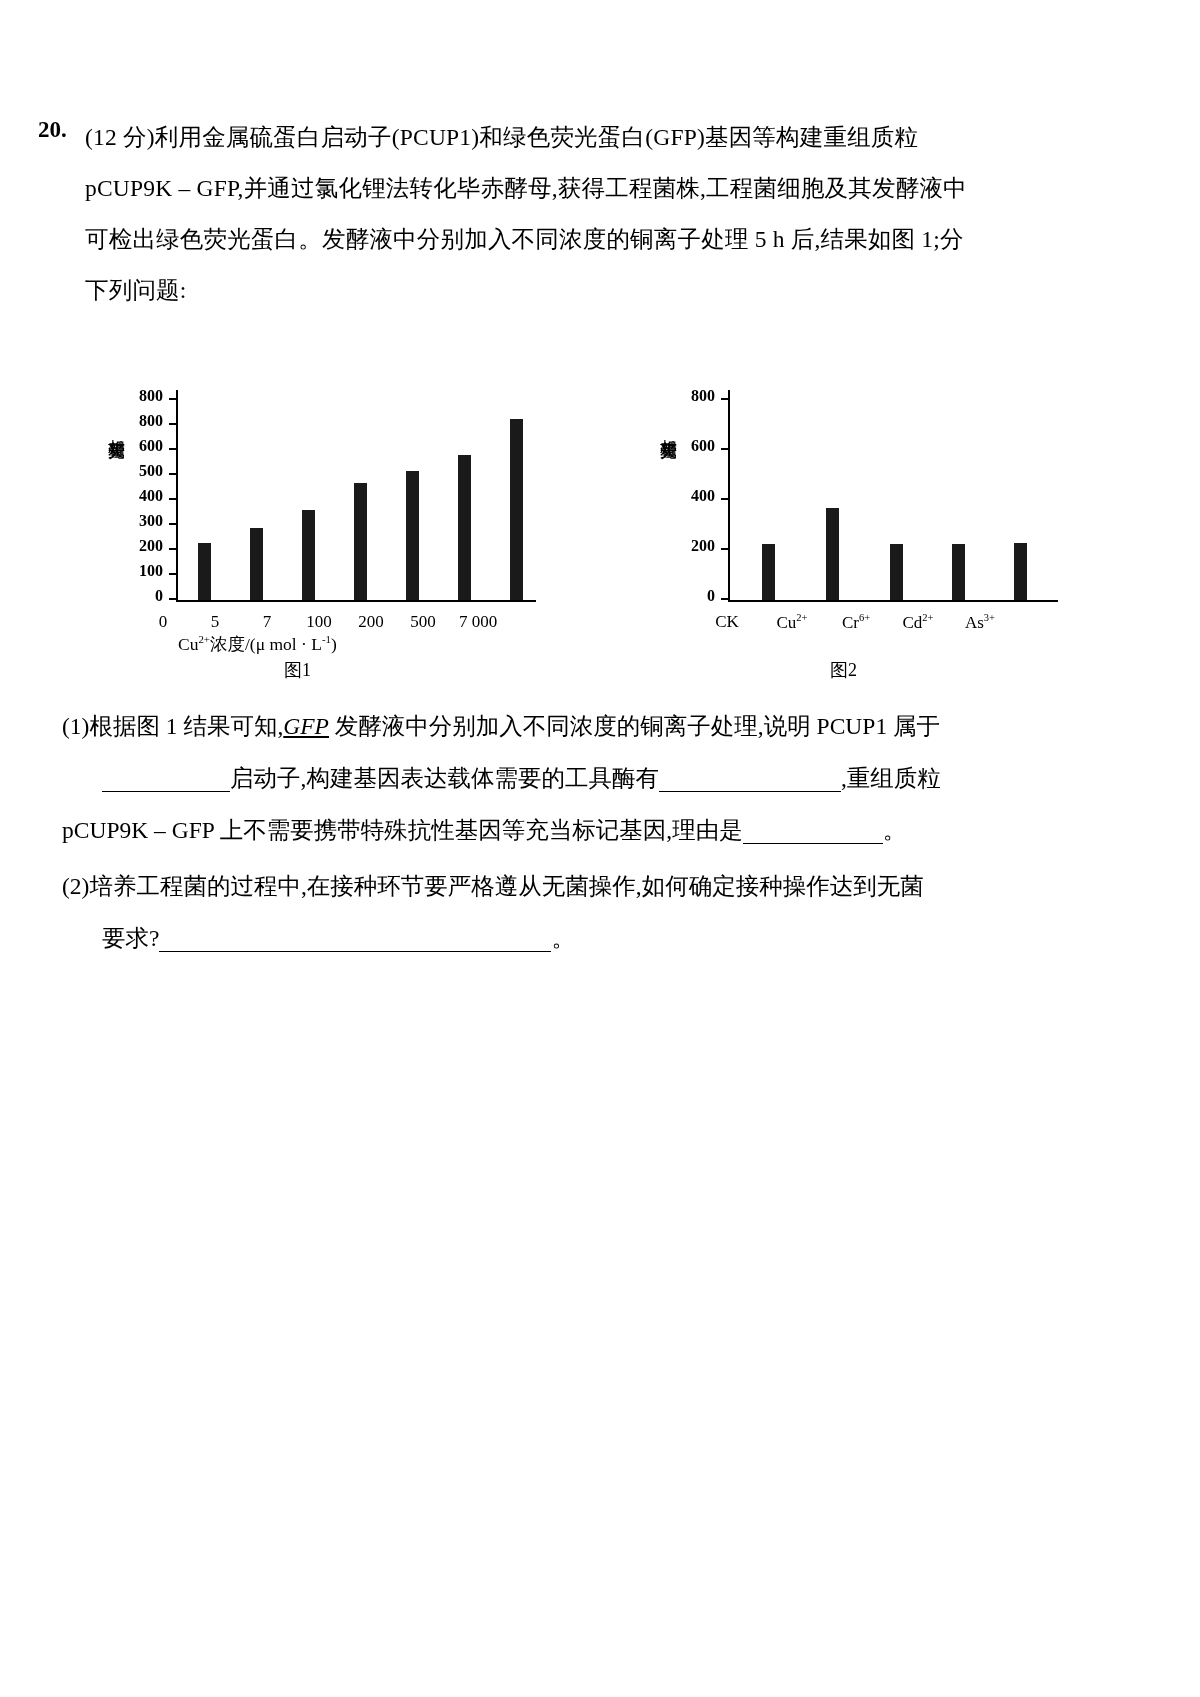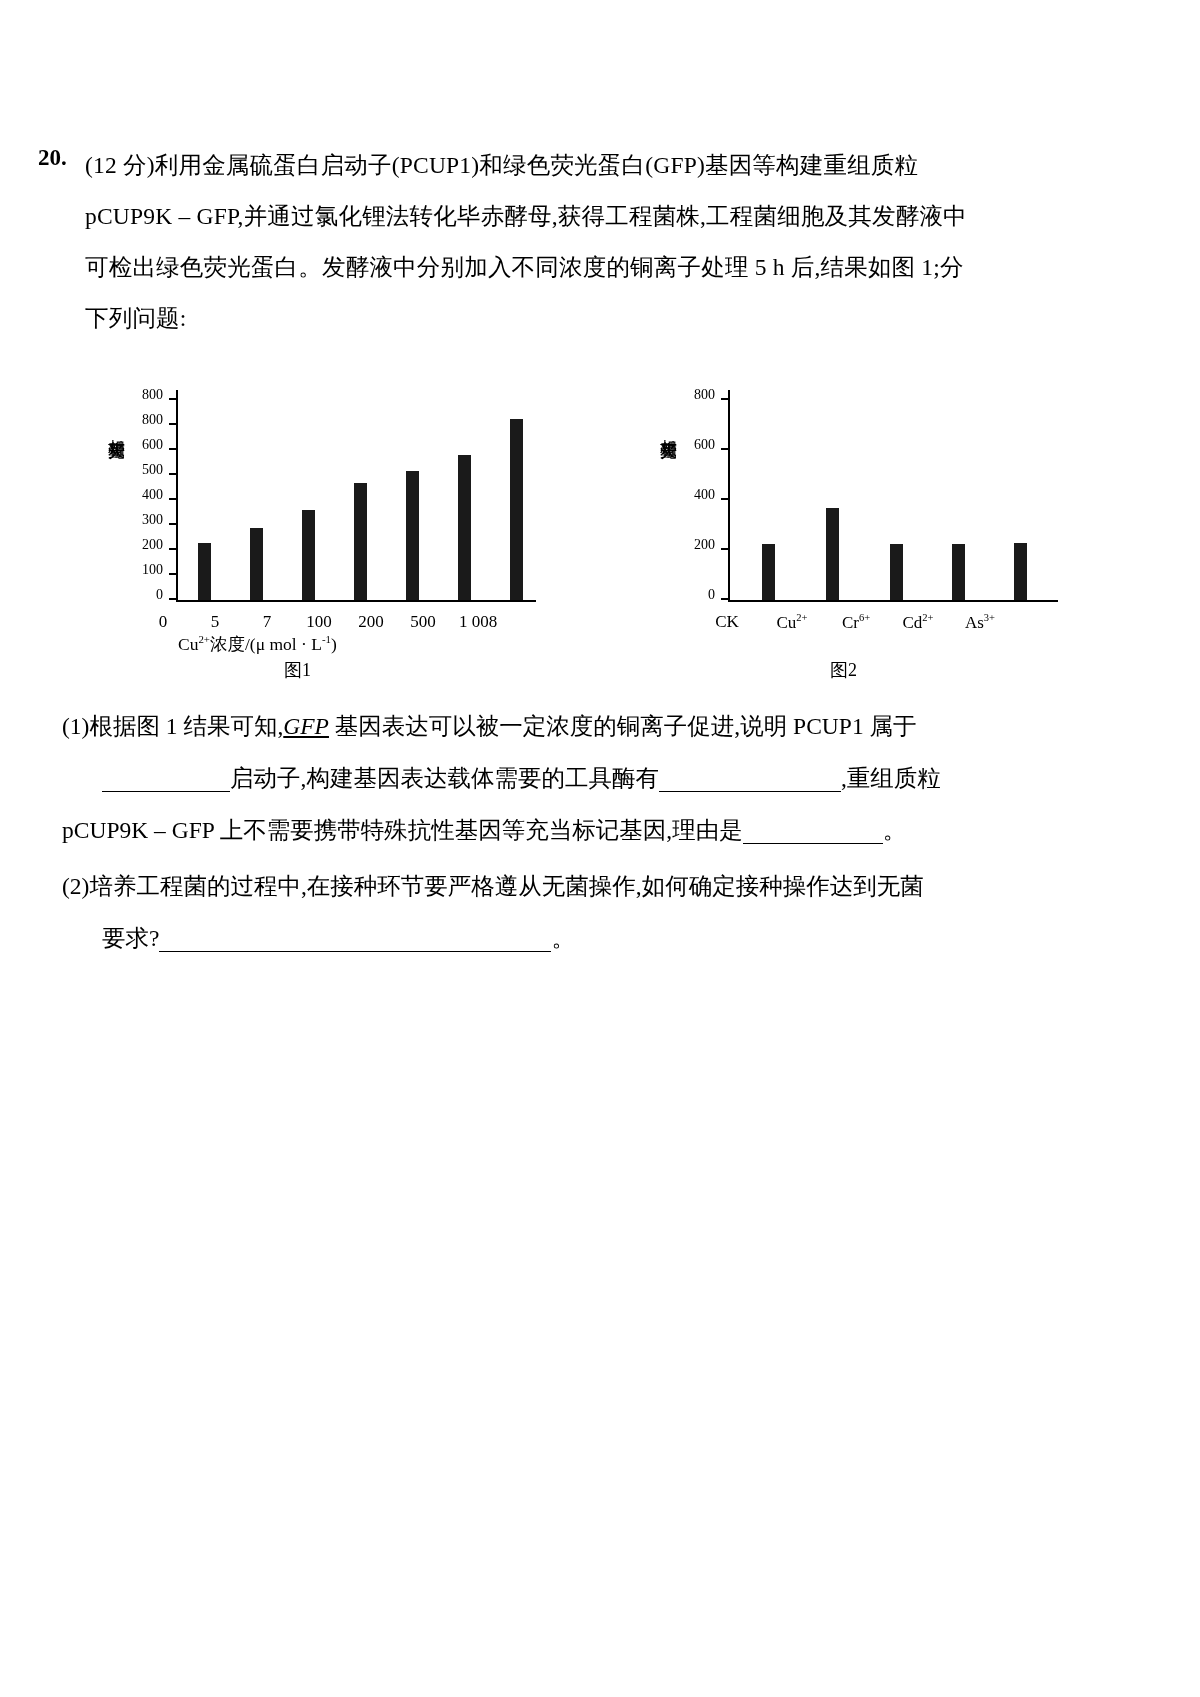--- a/index.html
+++ b/index.html
@@ -18,21 +18,21 @@
   .page {
     position: absolute;
     left: 0; top: 0;
     width: 1200px;
     height: 1697px;
   }
   
   .stem {
     position: absolute;
     left: 38px;
-    top: 140px;
+    top: 112px;
     width: 1040px;
   }
   .stem-num {
     position: absolute;
     left: 0px;
     top: 5px;
     font-size: 23px;
     font-weight: bold;
     font-family: "Liberation Serif", serif;
   }
@@ -109,23 +109,24 @@
     left: 33px;
     width: 7px;
     height: 2px;
     background: #000;
   }
   .tick-label {
     position: absolute;
     right: 100%;
     top: -11px;
     padding-right: 6px;
-    font-size: 14px;
+    font-size: 16px;
     white-space: nowrap;
     font-family: "Liberation Serif", serif;
+    font-weight: bold;
   }
   .bars {
     position: absolute;
     left: 42px;
     bottom: 2px;
     right: 0;
     height: 200px;
   }
   .bar {
     position: absolute;
@@ -243,21 +244,21 @@
             <div class="bar" id="f1b5" style="left: 280px; height: 145px;"></div>
             <div class="bar" id="f1b6" style="left: 332px; height: 181.25px;"></div>
           </div>
 
           <div class="xcat" style="left:6px;width:42px">0</div>
           <div class="xcat" style="left:58px;width:42px">5</div>
           <div class="xcat" style="left:110px;width:42px">7</div>
           <div class="xcat" style="left:162px;width:42px">100</div>
           <div class="xcat" style="left:214px;width:42px">200</div>
           <div class="xcat" style="left:266px;width:42px">500</div>
-          <div class="xcat" style="left:314px;width:56px">1 008</div>
+          <div class="xcat" style="left:314px;width:56px">7 000</div>
         </div>
       </div>
       <div class="xlabel">
         <span>Cu</span><span class="sup">2+</span><span>浓度/(μ mol · L</span><span class="sup">-1</span><span>)</span>
       </div>
       <div class="fig-caption">图1</div>
     </div>
 
     <div class="chart chart2">
       <div class="plot-wrap">
@@ -297,21 +298,21 @@
           <div class="xcat" style="left:264px;width:56px">As<span class="sup">3+</span></div>
         </div>
       </div>
       <div class="fig-caption">图2</div>
     </div>
   </div>
 
   <div class="subs">
 
     <div class="sub">
-      <span class="sub-body"><span>(1)</span><span>根据图 1 结果可知,</span><span class="it">GFP</span><span> 基因表达可以被一定浓度的铜离子促进,说明 PCUP1 属于</span></span>
+      <span class="sub-body"><span>(1)</span><span>根据图 1 结果可知,</span><span class="it">GFP</span><span> 发酵液中分别加入不同浓度的铜离子处理,说明 PCUP1 属于</span></span>
       <span class="sub-body" style="padding-left:40px"><span class="blank b-120"></span><span>启动子,构建基因表达载体需要的工具酶有</span><span class="blank b-180"></span><span>,重组质粒</span></span>
       <span class="sub-body"><span>pCUP9K – GFP 上不需要携带特殊抗性基因等充当标记基因,理由是</span><span class="blank b-140"></span><span>。</span></span>
     </div>
 
     <div class="sub">
       <span class="sub-body"><span>(2)</span><span>培养工程菌的过程中,在接种环节要严格遵从无菌操作,如何确定接种操作达到无菌</span></span>
       <span class="sub-body" style="padding-left:40px"><span>要求?</span><span class="blank b-390"></span><span>。</span></span>
     </div>
 
 

